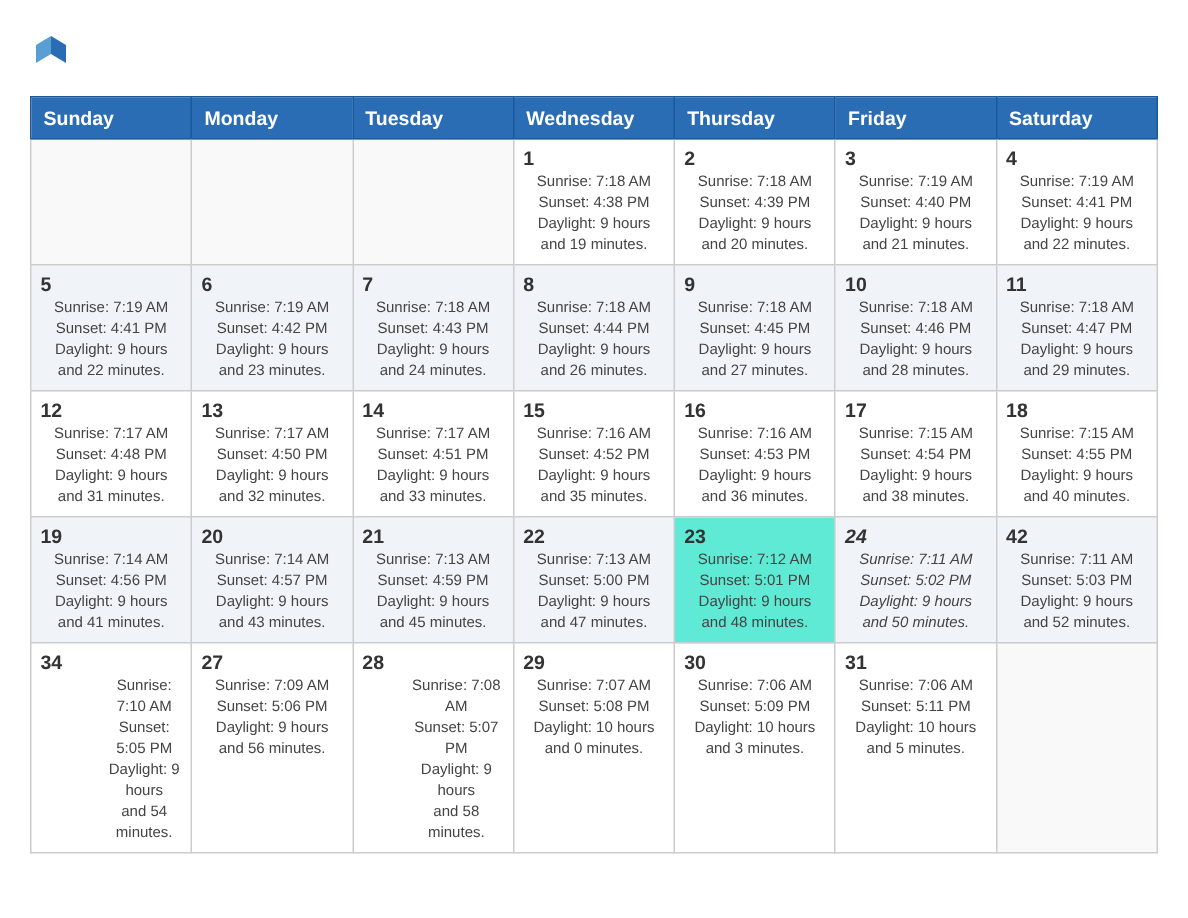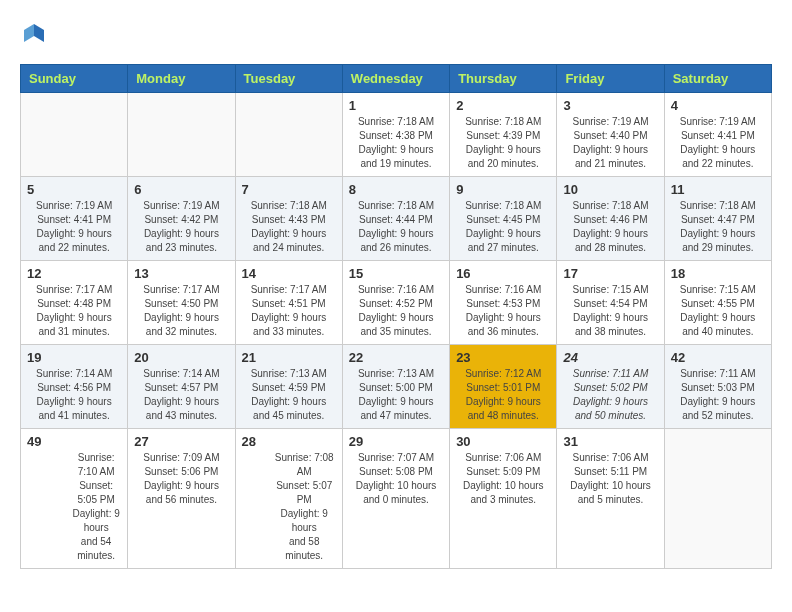--- a/index.html
+++ b/index.html
@@ -44,21 +44,21 @@
       font-size: 15px;
       color: #555;
     }
     .calendar {
       width: 100%;
       border-collapse: collapse;
       border: 1px solid #ccc;
     }
     .calendar th {
       background: #2a6db5;
-      color: #bef264;
+      color: #ffffff;
       text-align: left;
       padding: 6px 8px;
       font-size: 13px;
       font-weight: bold;
       border: 1px solid #1a5a9a;
     }
     .calendar td {
       vertical-align: top;
       border: 1px solid #ccc;
       padding: 5px 6px;
@@ -275,21 +275,21 @@
 Daylight: 9 hours
 and 45 minutes.</div>
         </td>
         <td style="background: rgb(240, 244, 248); margin-top: 16px;">
           <div class="day-number">22</div>
           <div class="day-info" style="white-space: pre-line;">Sunrise: 7:13 AM
 Sunset: 5:00 PM
 Daylight: 9 hours
 and 47 minutes.</div>
         </td>
-        <td style="background: #eab308;">
+        <td style="background: #5eead4;">
           <div class="day-number">23</div>
           <div class="day-info" style="white-space: pre-line;">Sunrise: 7:12 AM
 Sunset: 5:01 PM
 Daylight: 9 hours
 and 48 minutes.</div>
         </td>
         <td style="background: rgb(240, 244, 248); font-style: italic;">
           <div class="day-number">24</div>
           <div class="day-info" style="white-space: pre-line;">Sunrise: 7:11 AM
 Sunset: 5:02 PM
@@ -299,21 +299,21 @@
         <td style="background: rgb(240, 244, 248);">
           <div class="day-number">42</div>
           <div class="day-info" style="white-space: pre-line;">Sunrise: 7:11 AM
 Sunset: 5:03 PM
 Daylight: 9 hours
 and 52 minutes.</div>
         </td>
       </tr>
       <tr>
         <td>
-          <div class="day-number">49</div>
+          <div class="day-number">34</div>
           <div class="day-info" style="white-space: pre-line; margin-left: 44px;">Sunrise: 7:10 AM
 Sunset: 5:05 PM
 Daylight: 9 hours
 and 54 minutes.</div>
         </td>
         <td>
           <div class="day-number">27</div>
           <div class="day-info" style="white-space: pre-line;">Sunrise: 7:09 AM
 Sunset: 5:06 PM
 Daylight: 9 hours

